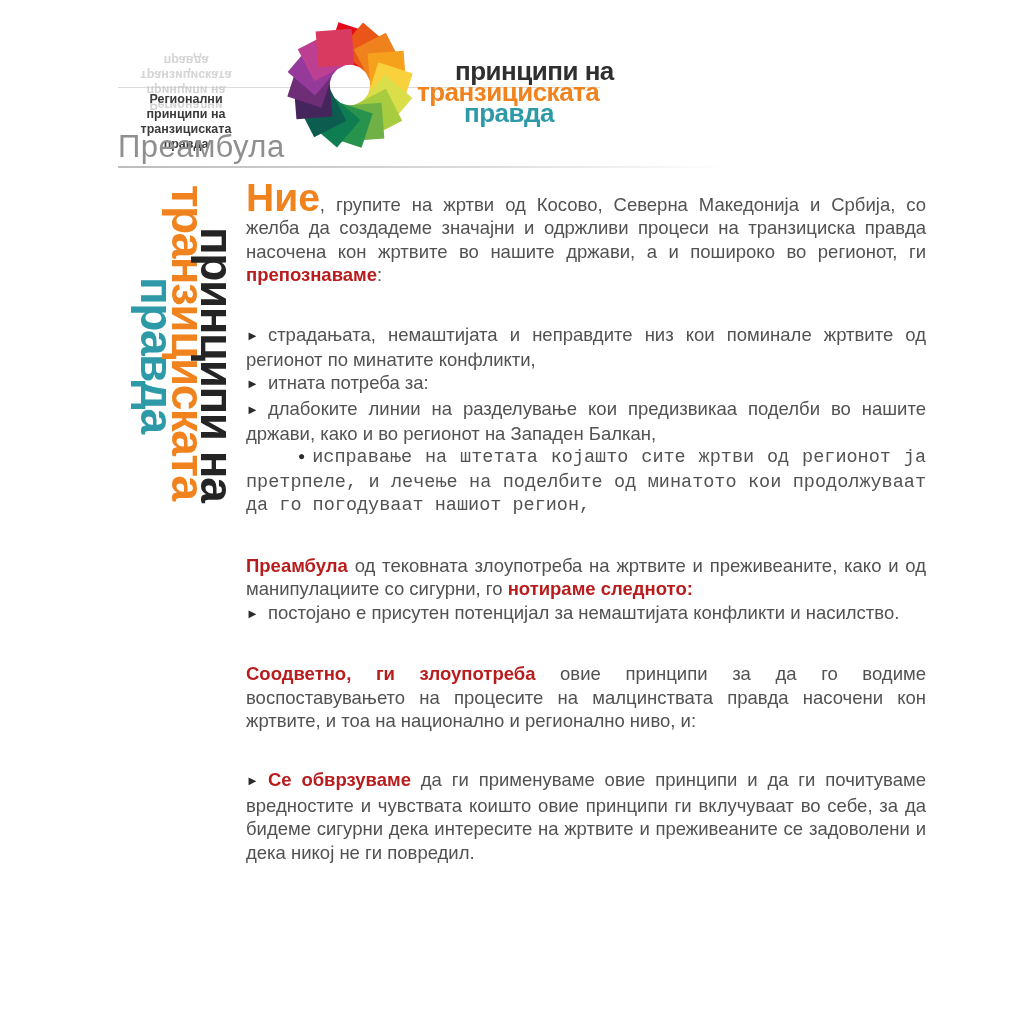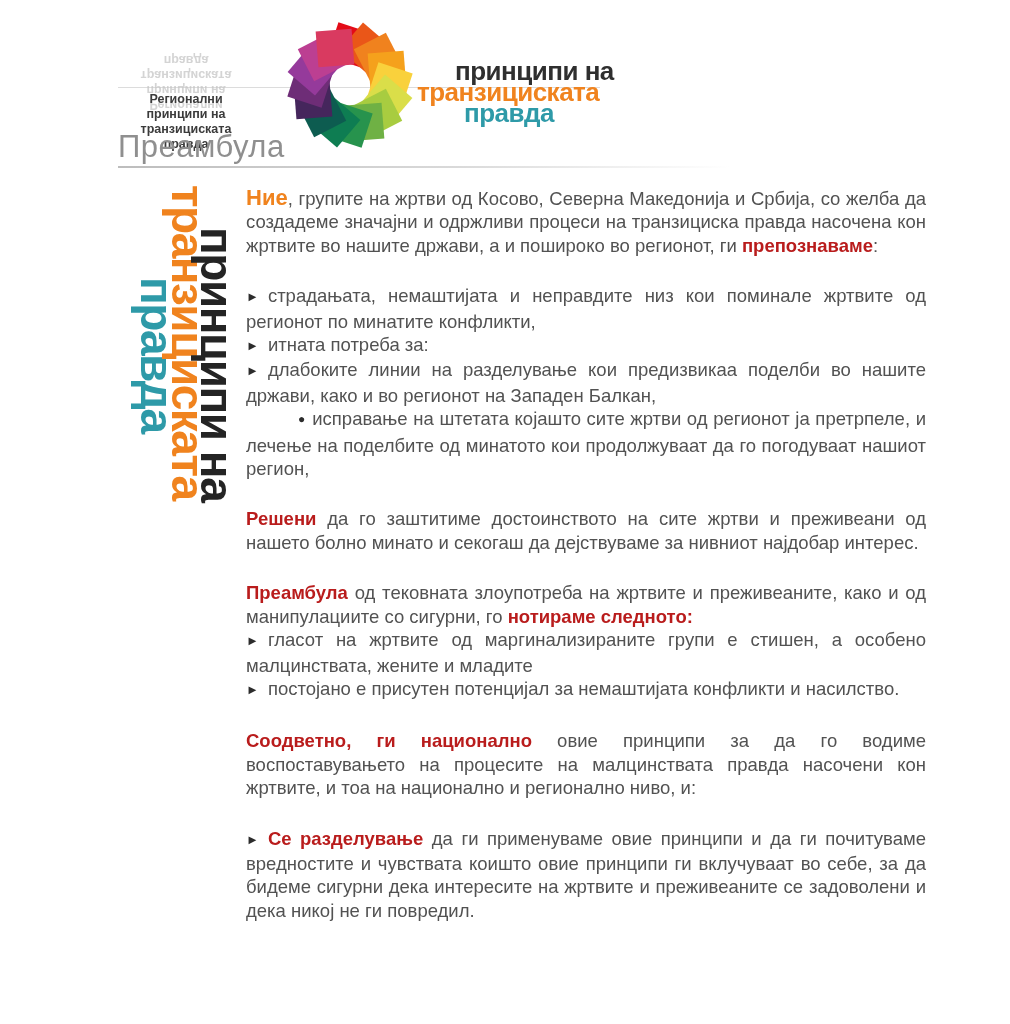--- a/index.html
+++ b/index.html
@@ -35,24 +35,24 @@
                transform:rotate(90deg);transform-origin:top left;z-index:1;}
   .side-lockup .w{position:absolute;font-weight:bold;font-size:46px;line-height:46px;letter-spacing:-1.5px;white-space:nowrap;}
   .side-lockup .w1{left:42px;top:0;color:#242424;z-index:3;}
   .side-lockup .w2{left:0;top:29px;color:#f0831e;z-index:2;}
   .side-lockup .w3{left:92px;top:60px;color:#2e9aa8;z-index:1;}
 
   
   .content{position:absolute;left:246px;top:186px;width:680px;z-index:2;
            font-size:18.5px;line-height:23.4px;color:#525252;text-align:justify;}
   .content p{margin:0;}
-  .content p.gap{margin-top:27px;}
-  .content p.sub{text-indent:26px;}
+  .content p.gap{margin-top:36px;}
+  .content p.sub{text-indent:26px;font-family:Liberation Mono, monospace;}
   .bold{font-weight:bold;color:#b91c1c;}
-  .nie{font-size:22px;font-weight:bold;color:#f0831e;line-height:23px;}
+  .nie{font-size:39px;font-weight:bold;color:#f0831e;line-height:23px;}
   .marker{font-size:13px;color:#2c2c2c;display:inline-block;margin-right:9px;transform:translateY(-1px);}
   .dot{font-size:12px;color:#2c2c2c;display:inline-block;margin-right:7px;transform:translateY(-2px);}
 </style>
 </head>
 <body>
 
 <div class="page">
 
   <div class="header-line"></div>
 
@@ -98,21 +98,19 @@
     <span class="w w2">транзициската</span>
     <span class="w w3">правда</span>
   </div>
 
   <div class="content">
       <p class=""><span class="nie">Ние</span><span>, групите на жртви од Косово, Северна Македонија и Србија, со желба да создадеме значајни и одржливи процеси на транзициска правда насочена кон жртвите во нашите држави, а и пошироко во регионот, ги </span><span class="bold">препознаваме</span><span>:</span></p>
       <p class="gap "><span class="marker">►</span><span>страдањата, немаштијата и неправдите низ кои поминале жртвите од регионот по минатите конфликти,</span></p>
       <p class=""><span class="marker">►</span><span>итната потреба за:</span></p>
       <p class=""><span class="marker">►</span><span>длабоките линии на разделување кои предизвикаа поделби во нашите држави, како и во регионот на Западен Балкан,</span></p>
       <p class="sub"><span class="dot">●</span><span>исправање на штетата којашто сите жртви од регионот ја претрпеле, и лечење на поделбите од минатото кои продолжуваат да го погодуваат нашиот регион,</span></p>
-      <p class="gap "><span class="bold">Решени</span><span> да го заштитиме достоинството на сите жртви и преживеани од нашето болно минато и секогаш да дејствуваме за нивниот најдобар интерес.</span></p>
       <p class="gap "><span class="bold">Преамбула</span><span> од тековната злоупотреба на жртвите и преживеаните, како и од манипулациите со сигурни, го </span><span class="bold">нотираме следното:</span></p>
-      <p class=""><span class="marker">►</span><span>гласот на жртвите од маргинализираните групи е стишен, а особено малцинствата, жените и младите</span></p>
       <p class=""><span class="marker">►</span><span>постојано е присутен потенцијал за немаштијата конфликти и насилство.</span></p>
-      <p class="gap "><span class="bold">Соодветно, ги национално</span><span> овие принципи за да го водиме воспоставувањето на процесите на малцинствата правда насочени кон жртвите, и тоа на национално и регионално ниво, и:</span></p>
-      <p class="gap "><span class="marker">►</span><span class="bold">Се разделување</span><span> да ги применуваме овие принципи и да ги почитуваме вредностите и чувствата коишто овие принципи ги вклучуваат во себе, за да бидеме сигурни дека интересите на жртвите и преживеаните се задоволени и дека никој не ги повредил.</span></p>
+      <p class="gap "><span class="bold">Соодветно, ги злоупотреба</span><span> овие принципи за да го водиме воспоставувањето на процесите на малцинствата правда насочени кон жртвите, и тоа на национално и регионално ниво, и:</span></p>
+      <p class="gap "><span class="marker">►</span><span class="bold">Се обврзуваме</span><span> да ги применуваме овие принципи и да ги почитуваме вредностите и чувствата коишто овие принципи ги вклучуваат во себе, за да бидеме сигурни дека интересите на жртвите и преживеаните се задоволени и дека никој не ги повредил.</span></p>
     </div>
 
 </div>
 
 </body></html>

